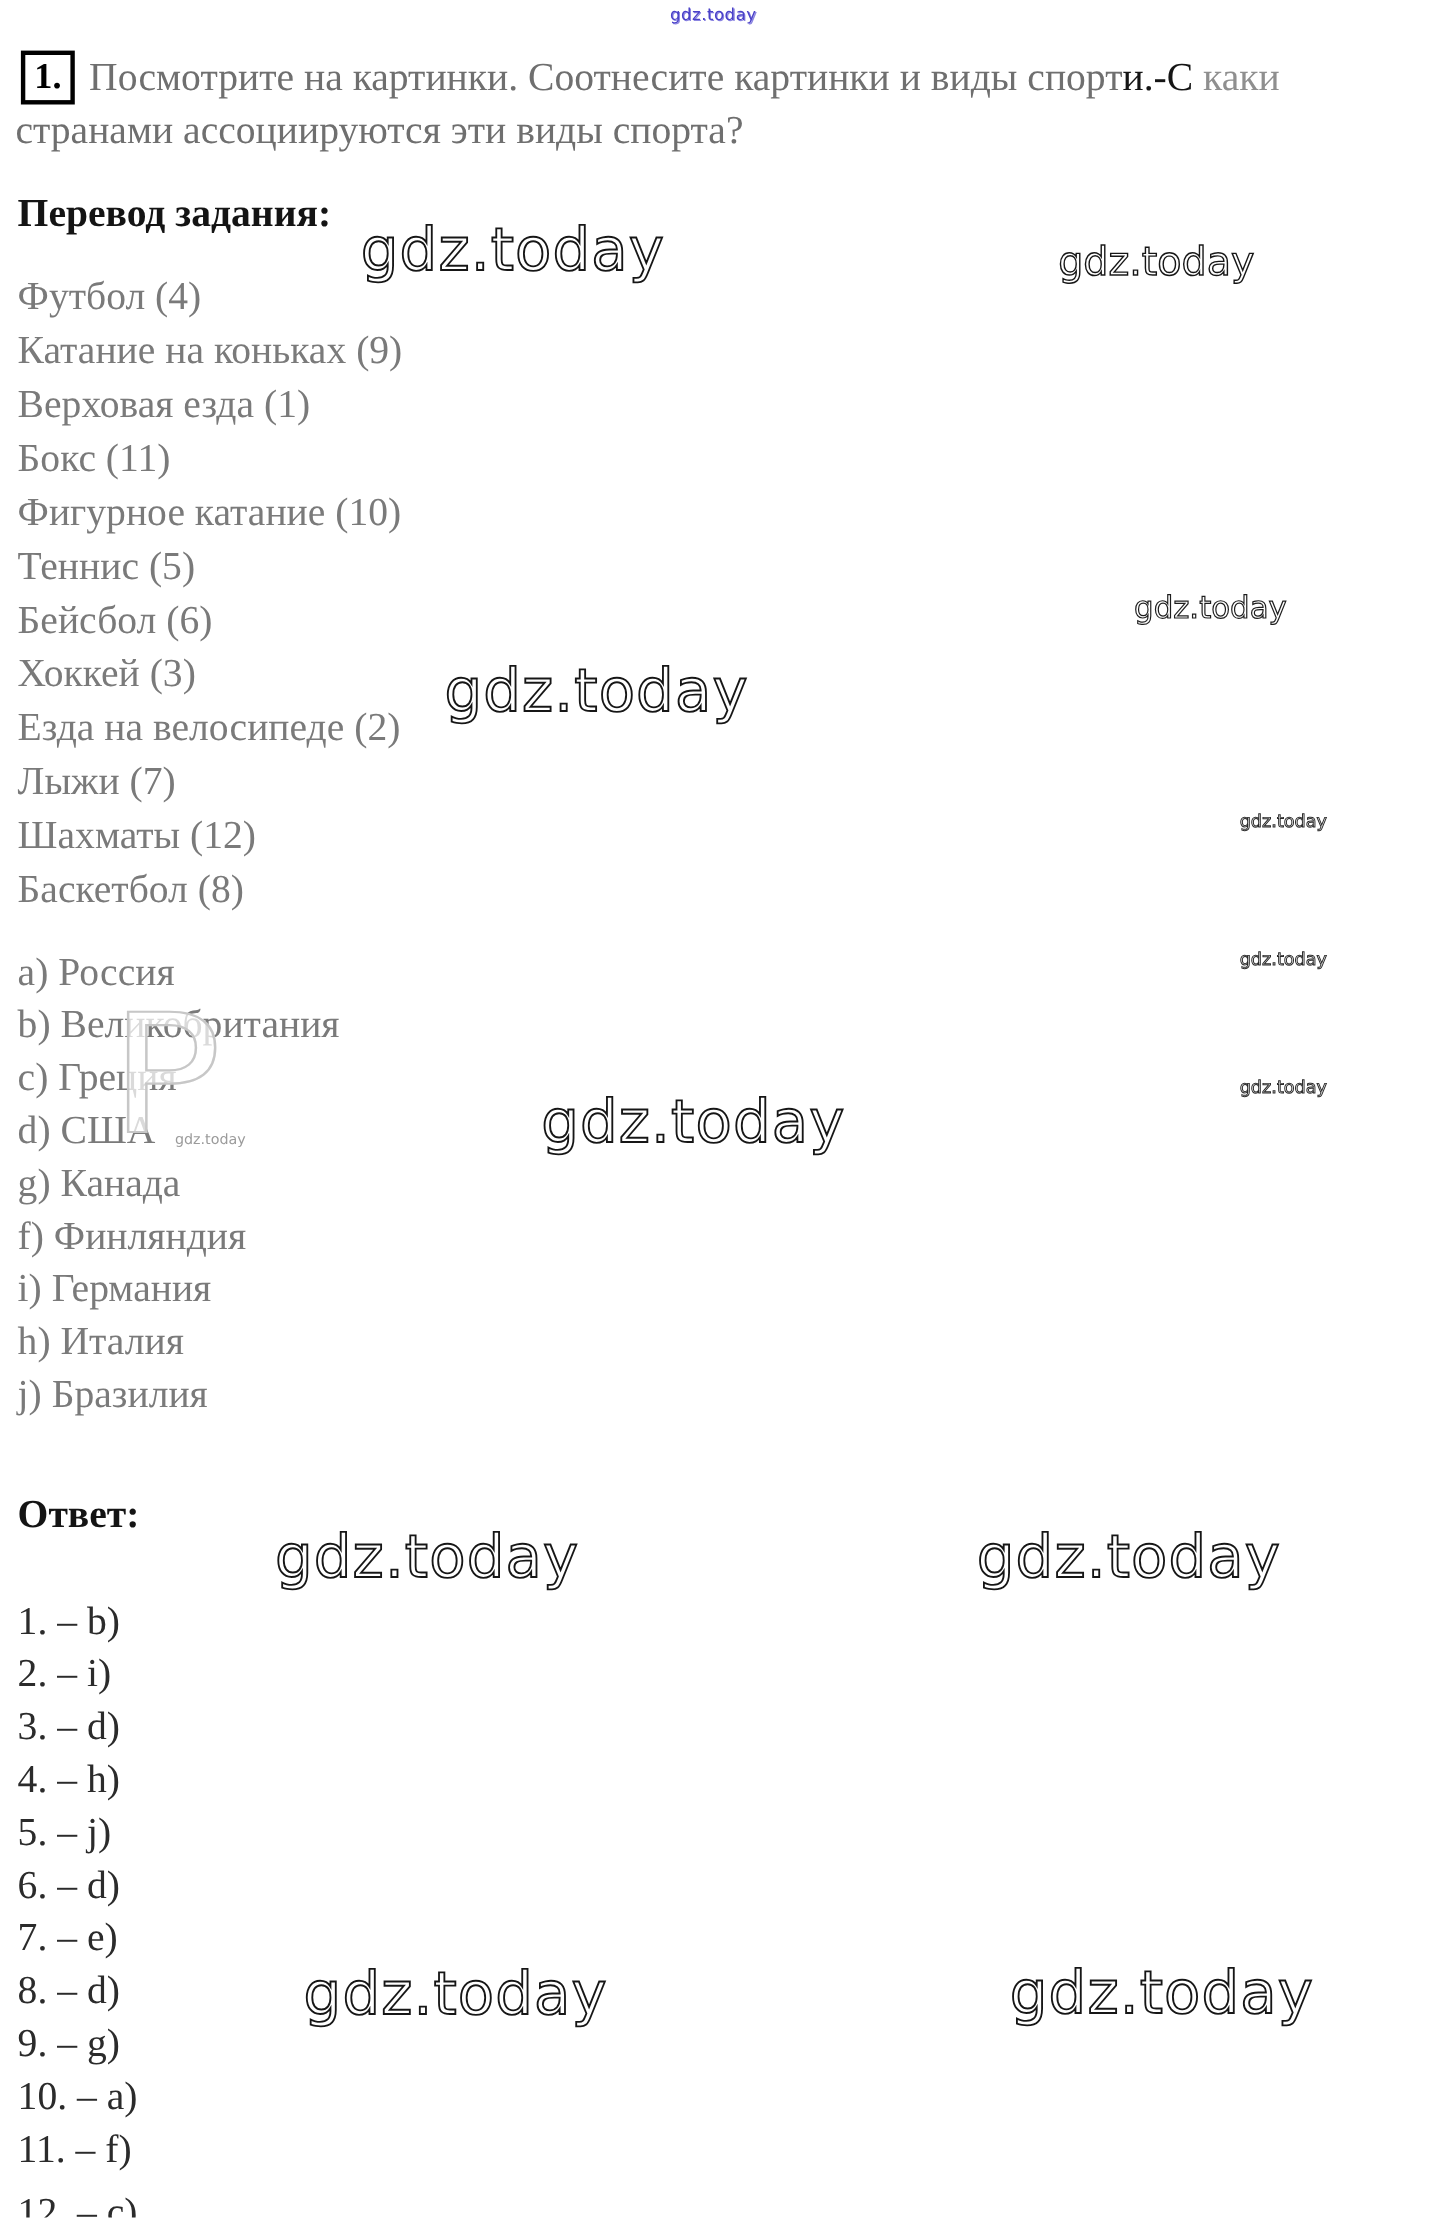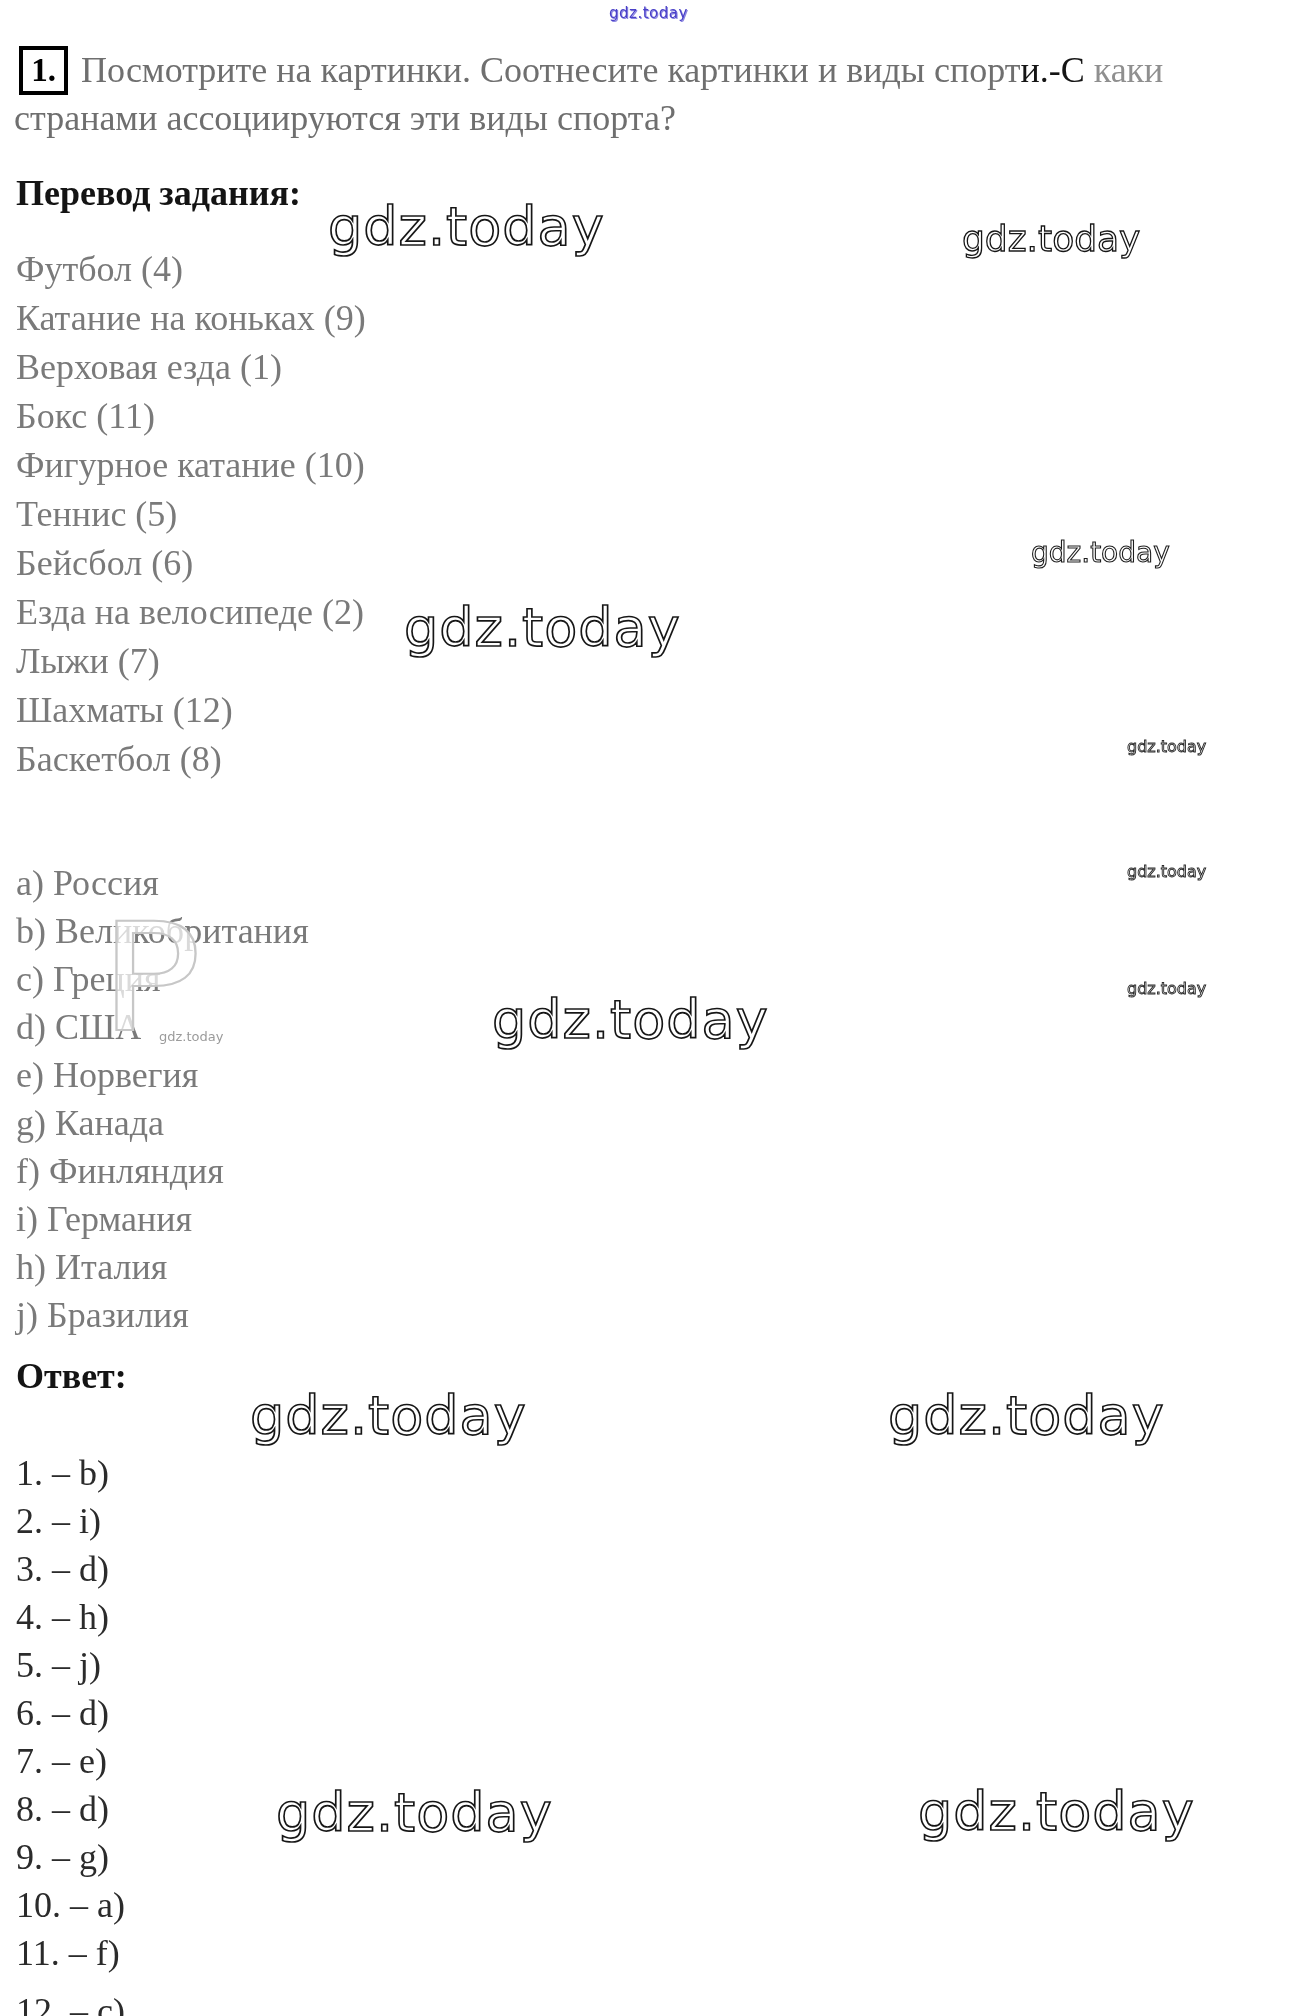--- a/index.html
+++ b/index.html
@@ -92,32 +92,32 @@
 <div class="content t40 boldhead" style="left:16px;top:172px;">Перевод задания:</div>
 
 <div class="list sports t40 gray" style="top:244px;">
   <div class="row">Футбол (4)</div>
   <div class="row">Катание на коньках (9)</div>
   <div class="row">Верховая езда (1)</div>
   <div class="row">Бокс (11)</div>
   <div class="row">Фигурное катание (10)</div>
   <div class="row">Теннис (5)</div>
   <div class="row">Бейсбол (6)</div>
+  <div class="row">Хоккей (3)</div>
   <div class="row">Езда на велосипеде (2)</div>
   <div class="row">Лыжи (7)</div>
   <div class="row">Шахматы (12)</div>
   <div class="row">Баскетбол (8)</div>
 </div>
 
 <div class="list countries t40 gray" style="top:859px;">
   <div class="row">a) Россия</div>
   <div class="row">b) Великобритания</div>
   <div class="row">c) Греция</div>
   <div class="row">d) США</div>
-  <div class="row">e) Норвегия</div>
   <div class="row">g) Канада</div>
   <div class="row">f) Финляндия</div>
   <div class="row">i) Германия</div>
   <div class="row">h) Италия</div>
   <div class="row">j) Бразилия</div>
 </div>
 
 <div class="content t40 boldhead" style="left:16px;top:1355px;">Ответ:</div>
 
 <div class="list answers t40" style="top:1425px;margin-top:24px;">

